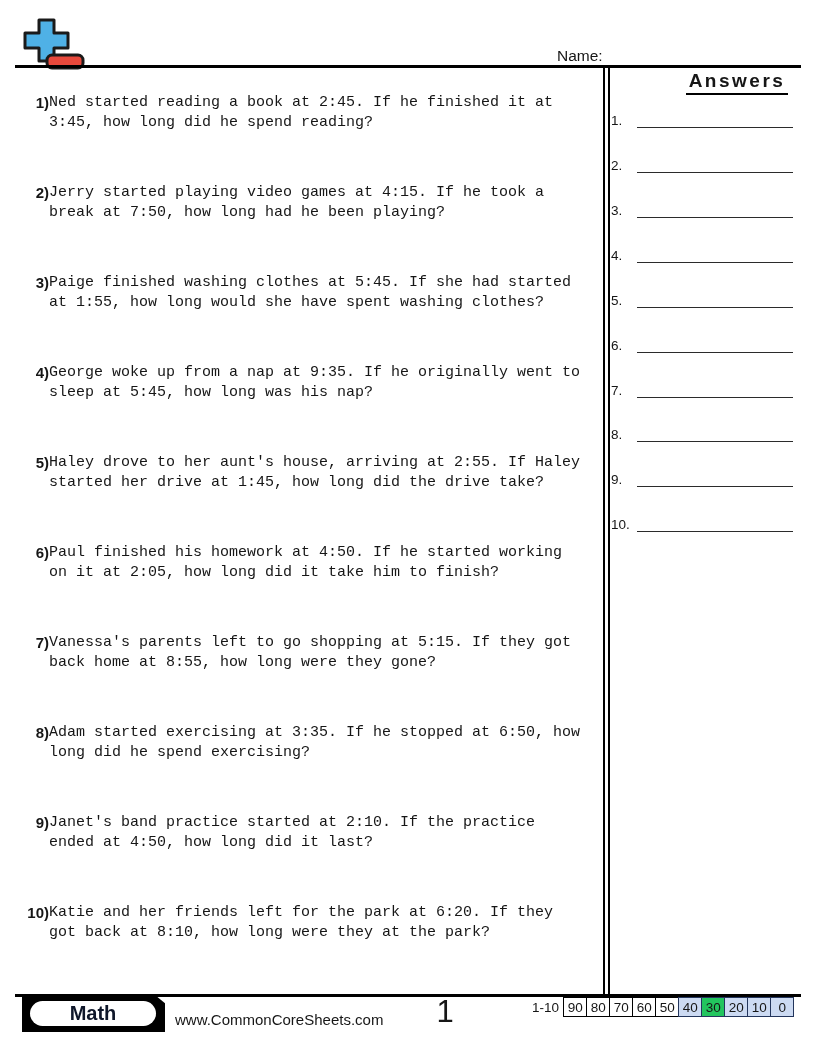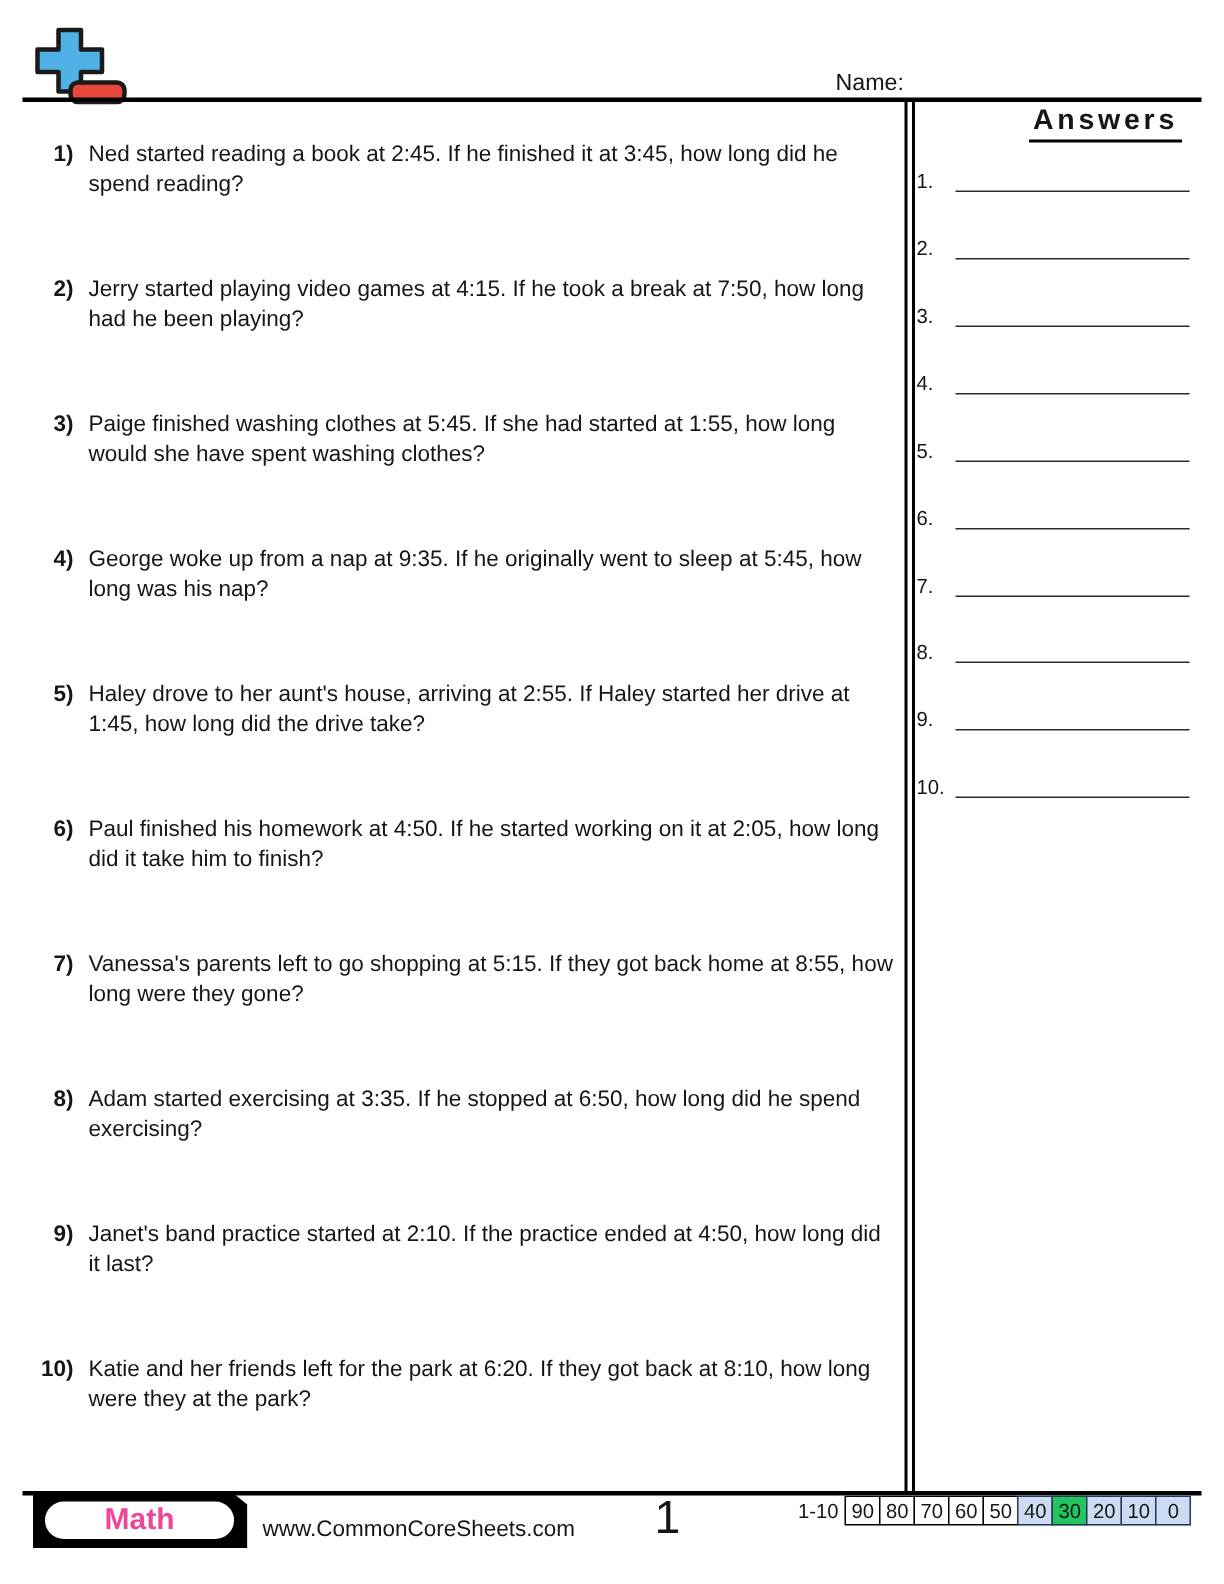--- a/index.html
+++ b/index.html
@@ -14,21 +14,21 @@
     position:absolute; left:0; top:45px; width:656px; text-align:center;
     font-size:17.5px; letter-spacing:.2px;
   }
   .name-label { position:absolute; left:557px; top:47px; font-size:15.5px; }
   .header-rule { position:absolute; left:15px; top:65px; width:786px; height:3px; background:#000; }
 
   
   .instruction { position:absolute; left:22px; top:72px; font-size:15px; font-weight:bold; }
   .problem { position:absolute; left:22px; width:575px; display:flex; font-size:15px; line-height:19.5px; }
   .pnum { width:27px; min-width:27px; text-align:right; font-weight:bold; }
-  .ptext { margin-left:10px; width:538px; }
+  .ptext { margin-left:0; width:538px;font-family:Liberation Mono, monospace; }
 
   
   .divider {
     position:absolute; left:603px; top:67px; width:7px; height:928px;
     border-left:2.4px solid #000; border-right:2.4px solid #000; box-sizing:border-box;
   }
 
   
   .answers-title { position:absolute; left:610px; top:70px; width:206px; text-align:center; }
   .answers-title span {
@@ -44,21 +44,21 @@
 
   
   .footer-rule { position:absolute; left:15px; top:994px; width:786px; height:2.5px; background:#000; }
   .math-badge {
     position:absolute; left:22px; top:995px; width:143px; height:37px; background:#000;
     clip-path:polygon(0 0, 93% 0, 100% 22%, 100% 100%, 0 100%);
   }
   .math-pill {
     position:absolute; left:8px; top:6px; right:9px; bottom:6px; background:#fff;
     border-radius:13px; display:flex; align-items:center; justify-content:center;
-    font-size:20px; font-weight:bold; color:#ec4899;
+    font-size:20px; font-weight:bold; color:#0f172a;
   }
   .site-url { position:absolute; left:175px; top:1011px; font-size:15px; }
   .page-number { position:absolute; left:428px; top:994px; width:34px; text-align:center; font-size:31px; }
   .score-label { position:absolute; left:532px; top:1000px; font-size:13.5px; }
   .score-table { position:absolute; left:563px; top:997px; display:flex; }
   .score-cell {
     width:24.4px; height:20px; box-sizing:border-box; border:1.4px solid #000; margin-left:-1.4px;
     display:flex; align-items:center; justify-content:center; font-size:13.5px; background:#fff;
   }
   .score-cell.hl { border-color:#23355c; }

